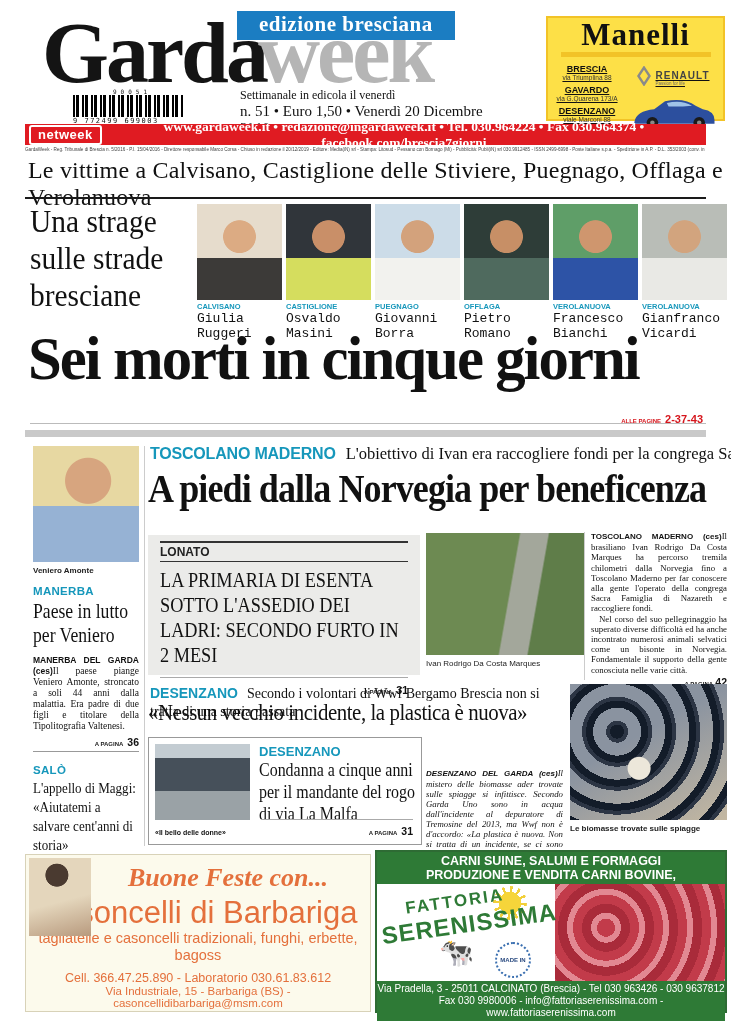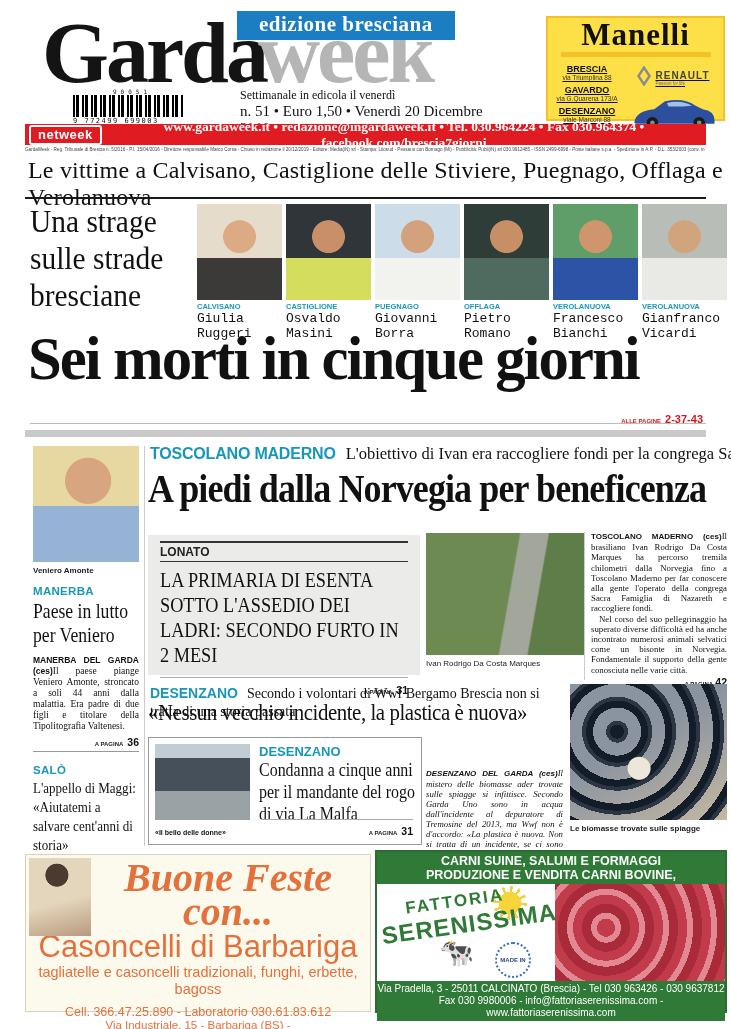--- a/index.html
+++ b/index.html
@@ -126,21 +126,21 @@
   
   #des-article{left:426px;top:768px;width:137px;font-size:8.8px;line-height:10px;text-align:justify;font-style:italic;}
   #des-article b{font-family:"Liberation Sans",sans-serif;font-size:8px;}
   #des-article .pgline{width:137px;margin:2px 0 0;border-bottom:0;border-top:1px solid #999;padding-top:1px;}
 
   
   #ad-left{left:25px;top:854px;width:346px;height:158px;background:#fcfaec;border:1px solid #d8d2b8;box-sizing:border-box;text-align:center;}
   #photo-woman{position:absolute;left:3px;top:3px;width:62px;height:78px;
      background:radial-gradient(circle at 45% 22%, #4a3a30 0 16%, transparent 17%),
                 linear-gradient(165deg,#e4d6bc 0 55%, #b89a7e);}
-  #ad-left .script{color:#e4703c;font-style:italic;font-weight:bold;font-size:40px;line-height:34px;margin-top:6px;margin-left:60px;}
+  #ad-left .script{color:#e4703c;font-style:italic;font-weight:bold;font-size:26px;line-height:34px;margin-top:6px;margin-left:60px;}
   #ad-left .title{color:#e4703c;font-family:"Liberation Sans",sans-serif;font-size:31px;line-height:35px;}
   #ad-left .sub{color:#e4703c;font-family:"Liberation Sans",sans-serif;font-size:14.5px;line-height:17px;}
   #ad-left .contact1{color:#e4703c;font-family:"Liberation Sans",sans-serif;font-size:12.5px;margin-top:7px;}
   #ad-left .contact2{color:#e4703c;font-family:"Liberation Sans",sans-serif;font-size:11.5px;}
 
   #ad-right{left:375px;top:850px;width:352px;height:163px;border:2px solid #2e6b34;box-sizing:border-box;background:#fff;}
   #ad-right .hdr{background:#2e7a36;color:#fff;font-family:"Liberation Sans",sans-serif;font-weight:bold;
                  font-size:12.5px;line-height:14px;text-align:center;padding:2px 0;}
   #ad-right .body{display:flex;height:97px;}
   #ad-right .logoarea{width:178px;position:relative;}

